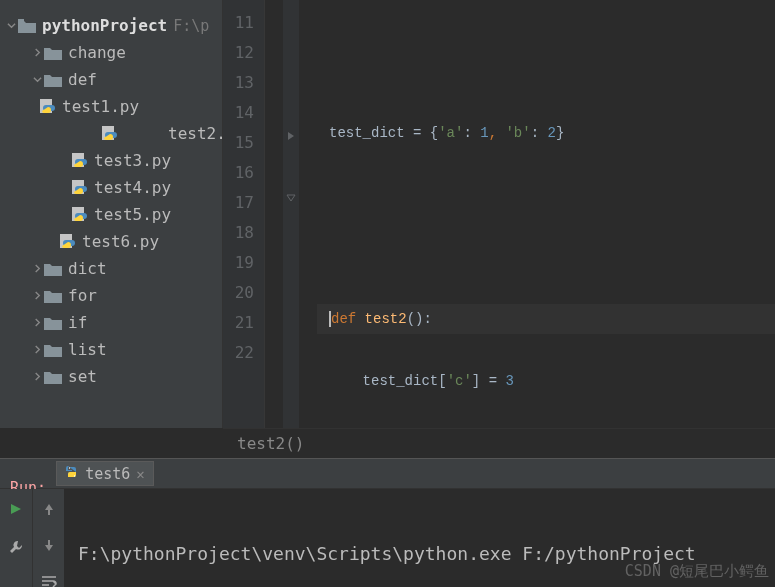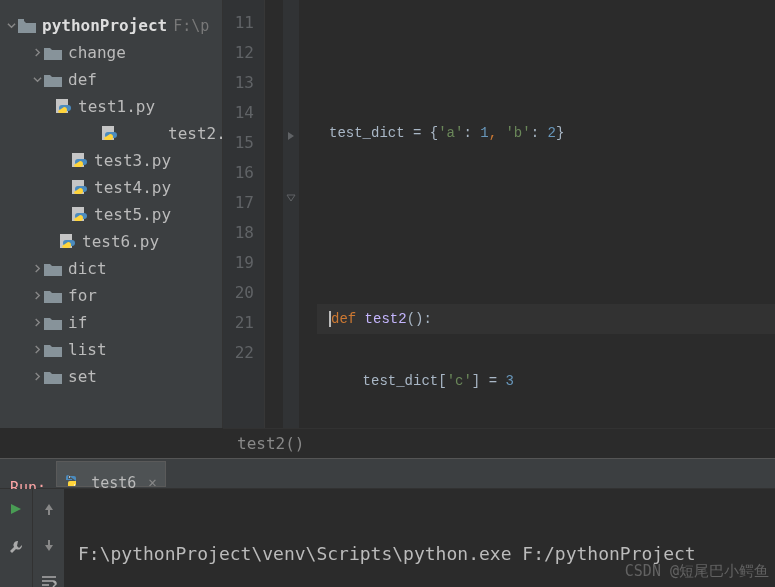--- a/index.html
+++ b/index.html
@@ -76,21 +76,21 @@
   font-size: 14px;
   padding-top: 24px;
   white-space: pre;
   position: relative;
 }
 .code-line { height: 30px; line-height: 30px; padding-left: 12px; }
 .code-line.hl { background: #323232; }
 .kw { color: #cc7832; }
 .str { color: #6a8759; }
 .num { color: #6897bb; }
-.fn { color: #c4b5fd; }
+.fn { color: #fdba74; }
 .p { color: #a9b7c6; }
 .caret { border-left: 2px solid #bbbbbb; }
 .breadcrumb {
   height: 30px;
   padding-left: 14px;
   color: #888;
   font-size: 16px;
   display: flex;
   align-items: center;
   background: #2b2b2b;
@@ -110,23 +110,23 @@
   display: flex;
   align-items: center;
   border-bottom: 1px solid #323232;
 }
 .run-label { padding: 0 10px; color: #fca5a5; font-size: 15px; margin-top: 28px; }
 .run-tab {
   height: 25px;
   background: #4e5254;
   border: 1px solid #5a5a5a;
   display: flex;
-  align-items: flex-start;
-  padding: 12px 8px;
-  gap: 12px;
+  align-items: center;
+  padding: 0 8px;
+  gap: 6px;
   font-size: 15px;
   color: #bbb;
 }
 .run-tab .close { color: #888; cursor: pointer; font-size: 14px; }
 .run-body { flex: 1; display: flex; }
 .run-toolbar-left {
   width: 32px;
   background: #3c3f41;
   display: flex;
   flex-direction: column;
@@ -204,21 +204,21 @@
                 <path d="M1 3 L5 7 L9 3" fill="none" stroke="#888" stroke-width="1.5"></path>
               </svg>
             </span>
             <span class="folder-icon">
               <svg viewBox="0 0 18 14">
                 <path d="M0 2 L6 2 L8 4 L18 4 L18 14 L0 14 Z" fill="#87939a"></path>
               </svg>
             </span>
             <span class="tree-label">def</span>
           </div>
-          <div class="tree-row" style="padding-left: 40px; text-align: center;">
+          <div class="tree-row" style="padding-left: 24px; text-align: center;">
             <span class="arrow"></span>
             <span class="pyfile-icon">
               <svg viewBox="0 0 18 16">
                 <rect x="2" y="0" width="12" height="14" fill="#c5c5c5"></rect>
                 <path d="M8 6 Q5 6 5 9 Q5 12 8 12 L14 12 Q17 12 17 9 Q17 6 14 6" fill="#4b8bbe"></path>
                 <path d="M10 8 Q13 8 13 11 Q13 14 10 14 L6 14 Q4 14 4 12" fill="#ffd43b"></path>
               </svg>
             </span>
             <span class="tree-label">test1.py</span>
           </div>

